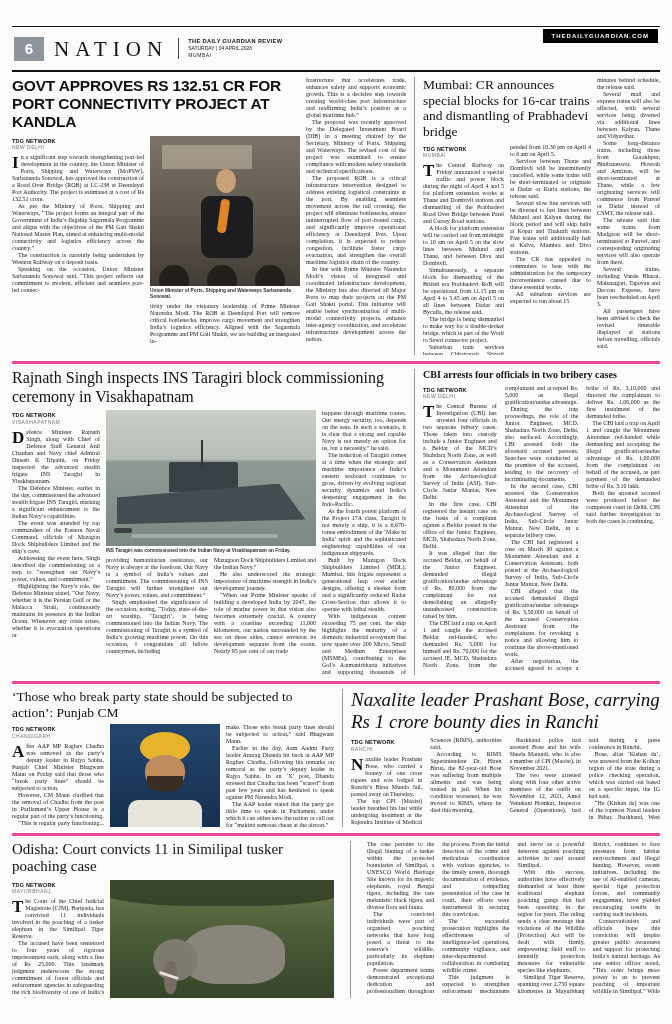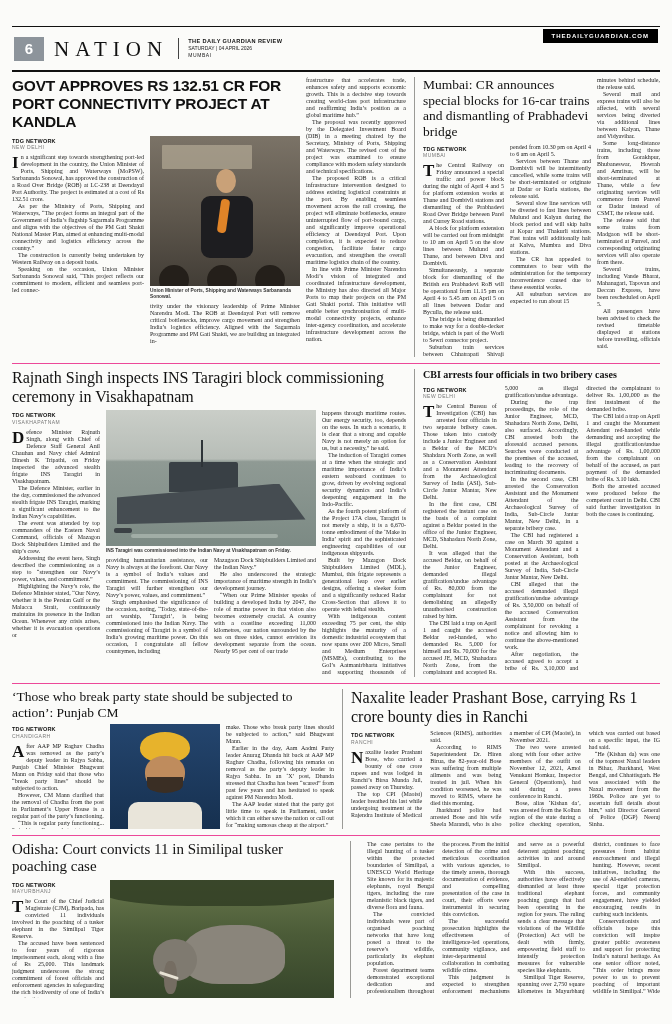--- a/index.html
+++ b/index.html
@@ -17,33 +17,33 @@
     font:700 15px/24px "Liberation Sans",sans-serif;text-align:center;}
   .section-name{font:400 21px/24px "Liberation Serif",serif;letter-spacing:6px;}
   .issue{border-left:1px solid #444;padding-left:9px;font-family:"Liberation Sans",sans-serif;}
   .issue .paper{font-size:5.6px;font-weight:700;letter-spacing:.4px;line-height:7px;}
   .issue .date{font-size:5px;line-height:7px;color:#222;}
   .issue .city{font-size:5px;line-height:7px;color:#222;letter-spacing:.6px;}
   .mast-spacer{flex:1;}
   .website{background:#000;color:#fff;font:700 6px/8px "Liberation Sans",sans-serif;
     letter-spacing:1px;padding:3px 9px;align-self:flex-start;margin-top:-3px;}
   
-  .sec{display:flex;gap:8px;padding:5px 0 6px;border-bottom:1px solid #ec4899;box-sizing:border-box;overflow:hidden;}
+  .sec{display:flex;gap:8px;padding:5px 0 6px;border-bottom:3px solid #ec4899;box-sizing:border-box;overflow:hidden;}
   .sec-1{height:292px;} .sec-2{height:320px;} .sec-3{height:152px;} .sec-4{height:168px;}
   .sec-4{border-bottom:none;}
   .vr{flex:0 0 1px;background:#9a9a96;}
   article{overflow:hidden;}
   
   h1{margin:0 0 5px;font:800 15.5px/1.16 "Liberation Sans",sans-serif;letter-spacing:-.2px;}
   h2{margin:0 0 4px;font:400 13px/1.16 "Liberation Serif",serif;}
   .hl-mumbai{font-size:13.5px;}
   .hl-rajnath{font-size:16px;}
   .hl-cbi{font-size:10px;font-weight:700;white-space:nowrap;overflow:hidden;}
   .hl-punjab{font-size:13.5px;}
-  .hl-naxal{font-size:16px;}
+  .hl-naxal{font-size:19px;font-style:italic;}
   .hl-odisha{font-size:15px;}
   
   .byline{margin:2px 0 4px;}
   .byline .agency{font:700 5.5px/6.5px "Liberation Sans",sans-serif;letter-spacing:.2px;}
   .byline .city{font:400 5px/6px "Liberation Sans",sans-serif;color:#777;letter-spacing:.5px;}
   
   .bodycol{overflow:hidden;text-align:justify;}
   .paras p{margin:0;text-indent:6px;font:400 6px/7px "Liberation Serif",serif;color:#1c1c1c;}
   .paras p:first-child{text-indent:0;}
   .dropcap{float:left;font:700 17px/15px "Liberation Serif",serif;padding:1px 2px 0 0;}

